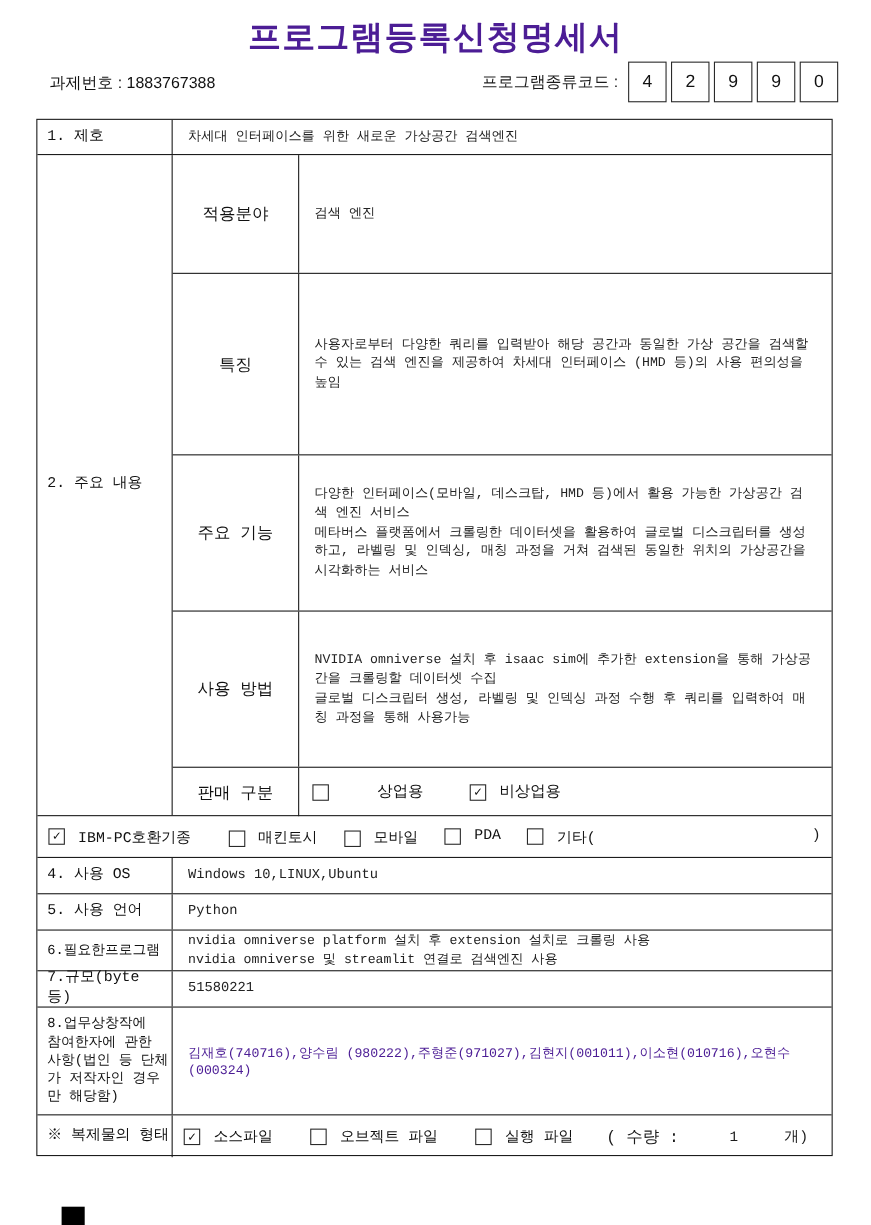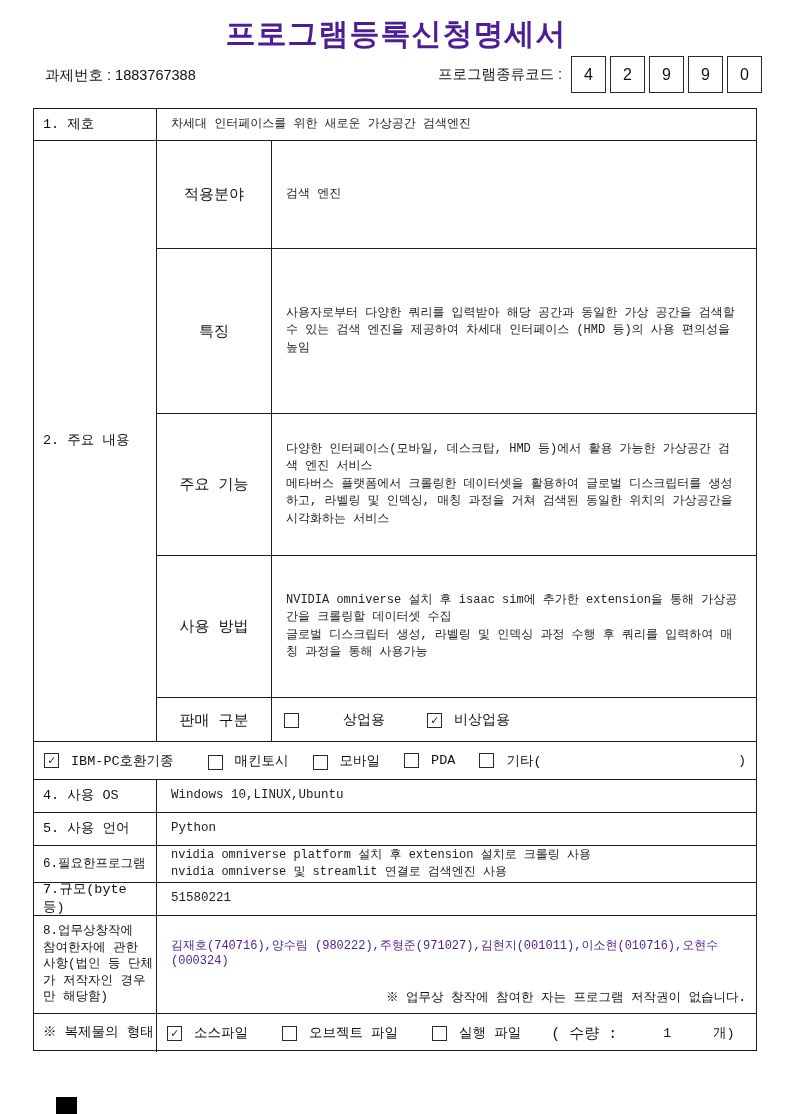--- a/index.html
+++ b/index.html
@@ -213,21 +213,20 @@
   </div>
 
   <div class="t-row h-r8">
     <div class="lab1 lab8">8.업무상창작에
  참여한자에 관한
 사항(법인 등 단체
 가 저작자인 경우
 만 해당함)</div>
     <div class="r8-content">
       <div class="r8-names">김재호(740716),양수림 (980222),주형준(971027),김현지(001011),이소현(010716),오현수(000324)</div>
-      <div class="r8-note">※ 업무상 창작에 참여한 자는 프로그램 저작권이 없습니다.</div>
     </div>
   </div>
 
   <div class="t-row h-r9">
     <div class="lab1">※ 복제물의 형태</div>
     <div class="cbx-row" style="padding-left:10px">
       <span class="cbx-opt gap34">
         <span class="cbx checked">✓</span>
         <span class="cbx-lbl">소스파일</span>
       </span>

